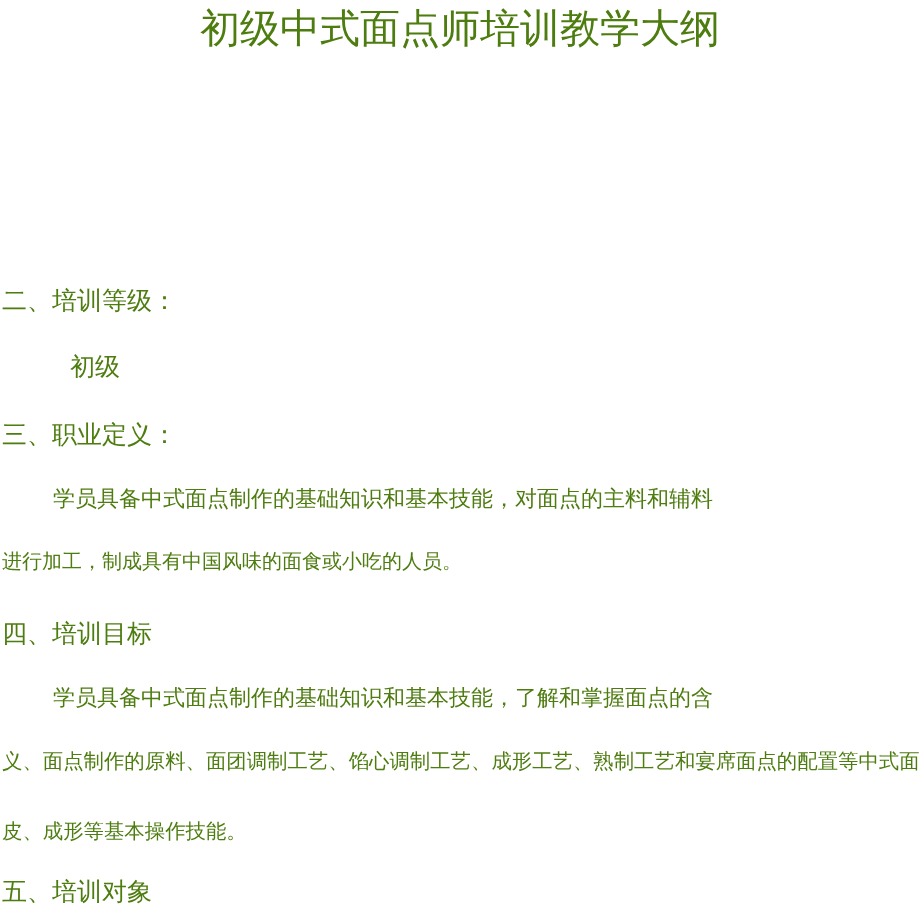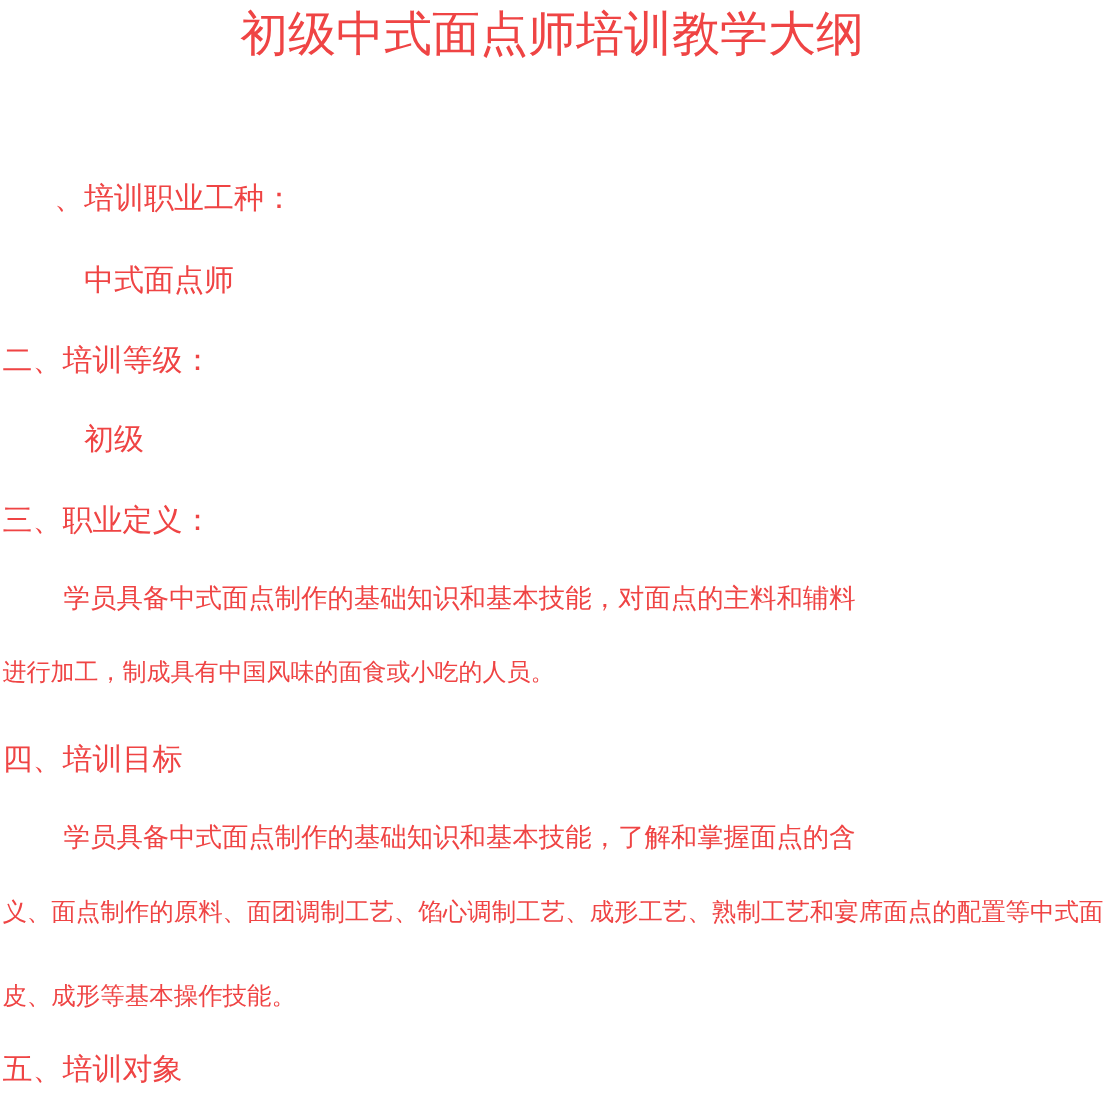--- a/index.html
+++ b/index.html
@@ -7,21 +7,21 @@
     padding: 0;
     background: #ffffff;
   }
   .page {
     position: relative;
     width: 920px;
     height: 920px;
     background: #ffffff;
     overflow: hidden;
     font-family: "Liberation Serif", "DejaVu Serif", serif;
-    color: #ef4444;
+    color: #4d7c0f;
   }
   .line {
     position: absolute;
     margin: 0;
     white-space: nowrap;
     line-height: 1.25;
     letter-spacing: 0;
   }
   .doc-title {
     top: 4px;
@@ -50,23 +50,21 @@
   .pos-goal-l4    { top: 819px; left: 2px; }
   .pos-target-head{ top: 876px; left: 2px; }
 </style>
 </head>
 <body>
 
 <div class="page">
 
   <h1 class="line doc-title">初级中式面点师培训教学大纲</h1>
 
-  <p class="line h-size pos-occ-head">、培训职业工种：</p>
 
-  <p class="line h-size pos-occ-val">中式面点师</p>
 
   <p class="line h-size pos-lvl-head">二、培训等级：</p>
 
   <p class="line h-size pos-lvl-val">初级</p>
 
   <p class="line h-size pos-def-head">三、职业定义：</p>
 
   <p class="line b-size pos-def-l1">学员具备中式面点制作的基础知识和基本技能，对面点的主料和辅料</p>
 
   <p class="line s-size pos-def-l2">进行加工，制成具有中国风味的面食或小吃的人员。</p>

